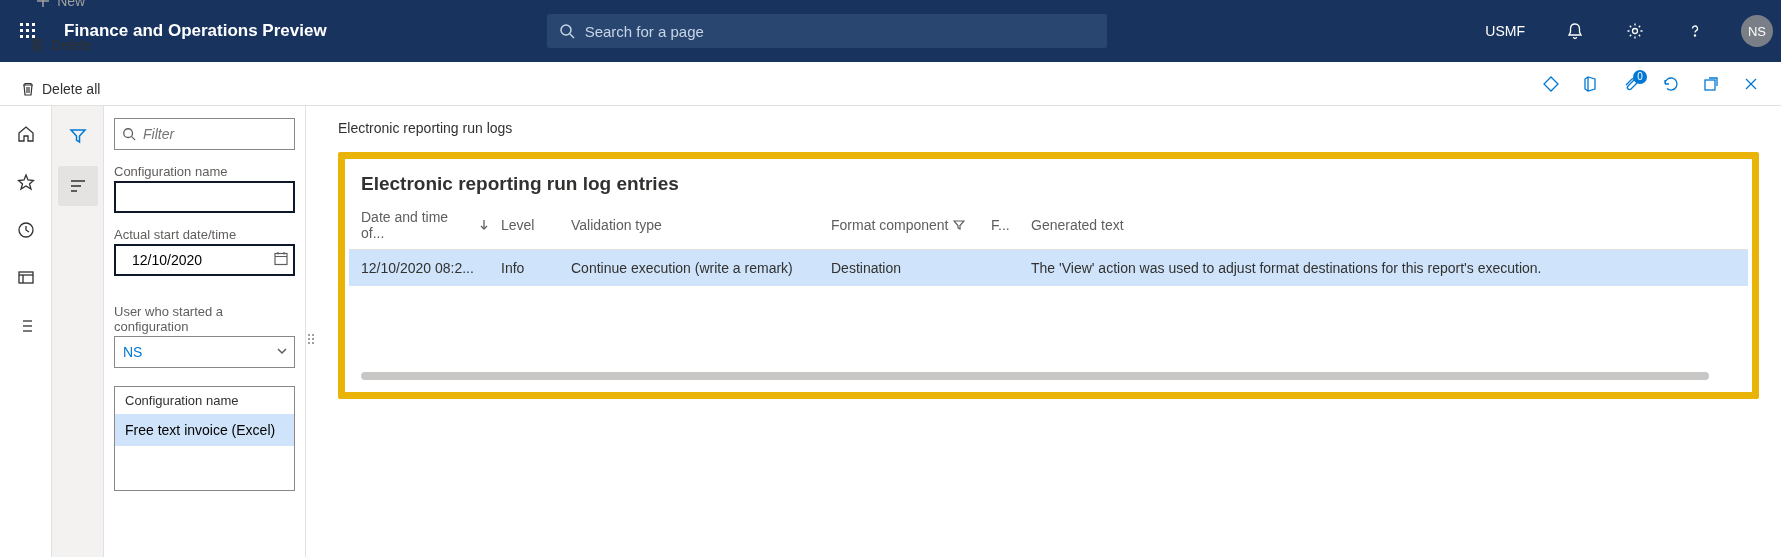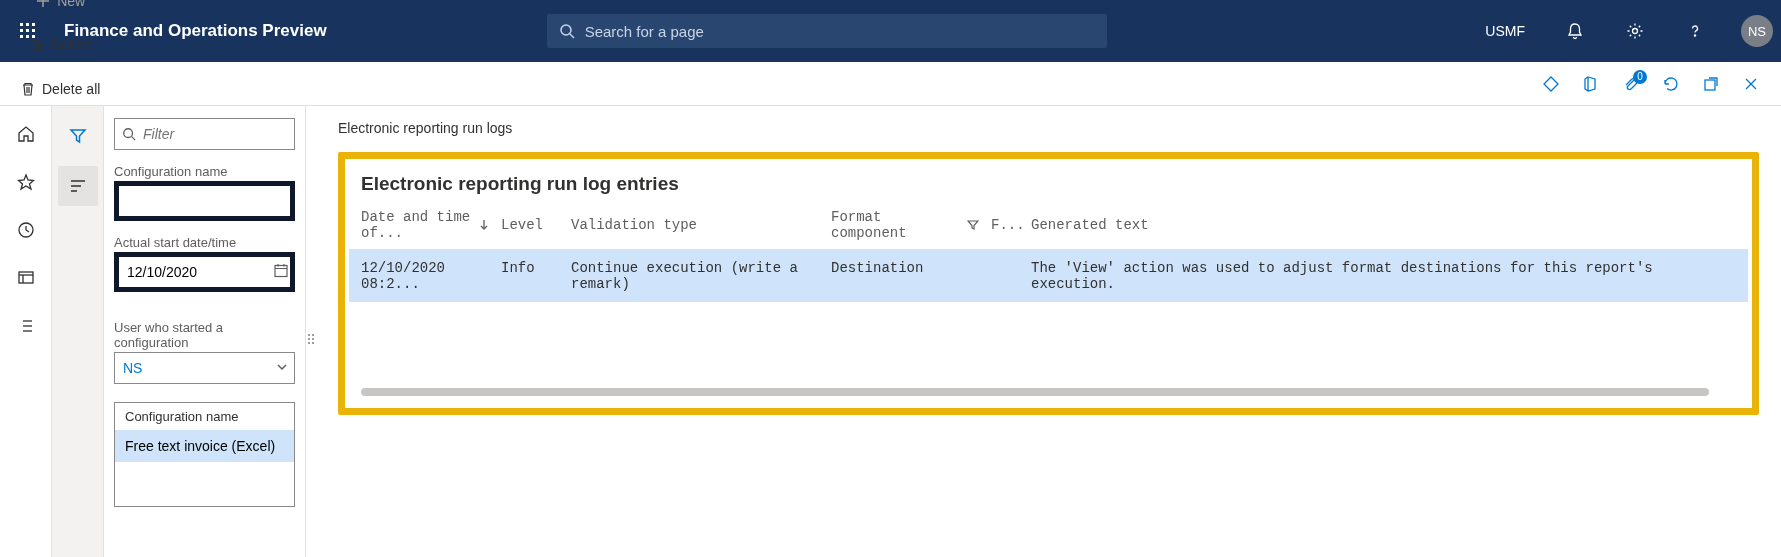--- a/index.html
+++ b/index.html
@@ -43,41 +43,41 @@
   .filter-rail { width: 52px; background: #f3f2f1; border-right: 1px solid #e1e1e1; display: flex; flex-direction: column; align-items: center; padding-top: 10px; gap: 10px; }
   .filter-item { width: 40px; height: 40px; display:flex; align-items:center; justify-content:center; cursor:pointer; border-radius:2px; }
   .filter-item.active { background: #e4e3e2; }
   
   
   .filter-panel { width: 202px; background: #fff; border-right: 1px solid #e1e1e1; padding: 12px 10px; overflow-y: auto; position: relative; }
   .filter-input-wrap { position: relative; margin-bottom: 14px; }
   .filter-input-wrap svg { position: absolute; left: 8px; top: 50%; transform: translateY(-50%); }
   .filter-input { width: 100%; height: 32px; border: 1px solid #8a8886; padding: 0 8px 0 28px; font-size: 14px; font-style: italic; color: #605e5c; }
   .flabel { font-size: 13px; color: #605e5c; margin-bottom: 2px; display: block; }
-  .finput { width: 100%; height: 40px; border: 5px solid #0f172a; padding: 0 8px; font-size: 14px; margin-bottom: 14px; }
+  .finput { width: 100%; height: 32px; border: 2px solid #0f172a; padding: 0 16px; font-size: 14px; margin-bottom: 14px; }
   .finput.date { padding-right: 30px; }
   .date-wrap { position: relative; margin-bottom: 14px; }
   .date-wrap .cal { position: absolute; right: 6px; top: 50%; transform: translateY(-50%); cursor: pointer; }
   .fselect { width: 100%; height: 32px; border: 1px solid #8a8886; padding: 0 28px 0 8px; font-size: 14px; color: #0078d4; position: relative; display:flex; align-items:center; cursor:pointer; }
   .fselect .chev { position: absolute; right: 6px; top: 50%; transform: translateY(-50%); }
   .config-list { border: 1px solid #8a8886; margin-top: 18px; }
   .config-list-header { padding: 6px 10px; font-size: 13px; color: #323130; }
   .config-list-item { padding: 8px 10px; background: #cfe4fa; color: #000000; cursor: pointer; }
   .panel-scroll { position:absolute; bottom:0; left:10px; right:10px; height:10px; background:#fff;}
   .panel-scroll .thumb { height:8px; width: 70%; background:#c8c6c4; border-radius:4px;}
 
   
   .drag { width: 10px; display:flex; align-items:center; justify-content:center; cursor: col-resize; color:#a19f9d; }
   
   
   .main { flex: 1; padding: 14px 22px 22px 22px; overflow: auto; }
   .breadcrumb { font-size: 14px; color: #323130; margin-bottom: 16px; }
   .card { border: 7px solid #eab308; border-radius: 2px; }
   .card-title { font-size: 19px; font-weight: 600; padding: 14px 16px 6px; }
-  .grid { display: block; padding: 0 4px 6px; font-family: Liberation Mono, monospace; }
+  .grid { display: block; padding: 0 4px 6px; }
   .ghead { display: flex; border-bottom: 1px solid #e1e1e1; padding: 8px 12px; color: #605e5c; font-size: 14px; }
   .gcell { padding-right: 12px; display:flex; align-items:center; gap:4px; }
   .c1 { width: 140px; }
   .c2 { width: 70px; }
   .c3 { width: 260px; }
   .c4 { width: 160px; }
   .c5 { width: 40px; }
   .c6 { flex: 1; }
   .grow { display: flex; padding: 10px 12px; background: #cfe4fa; font-size: 14px; align-items:flex-start; }
   .grid-scroll { height: 10px; margin: 86px 12px 4px; }

